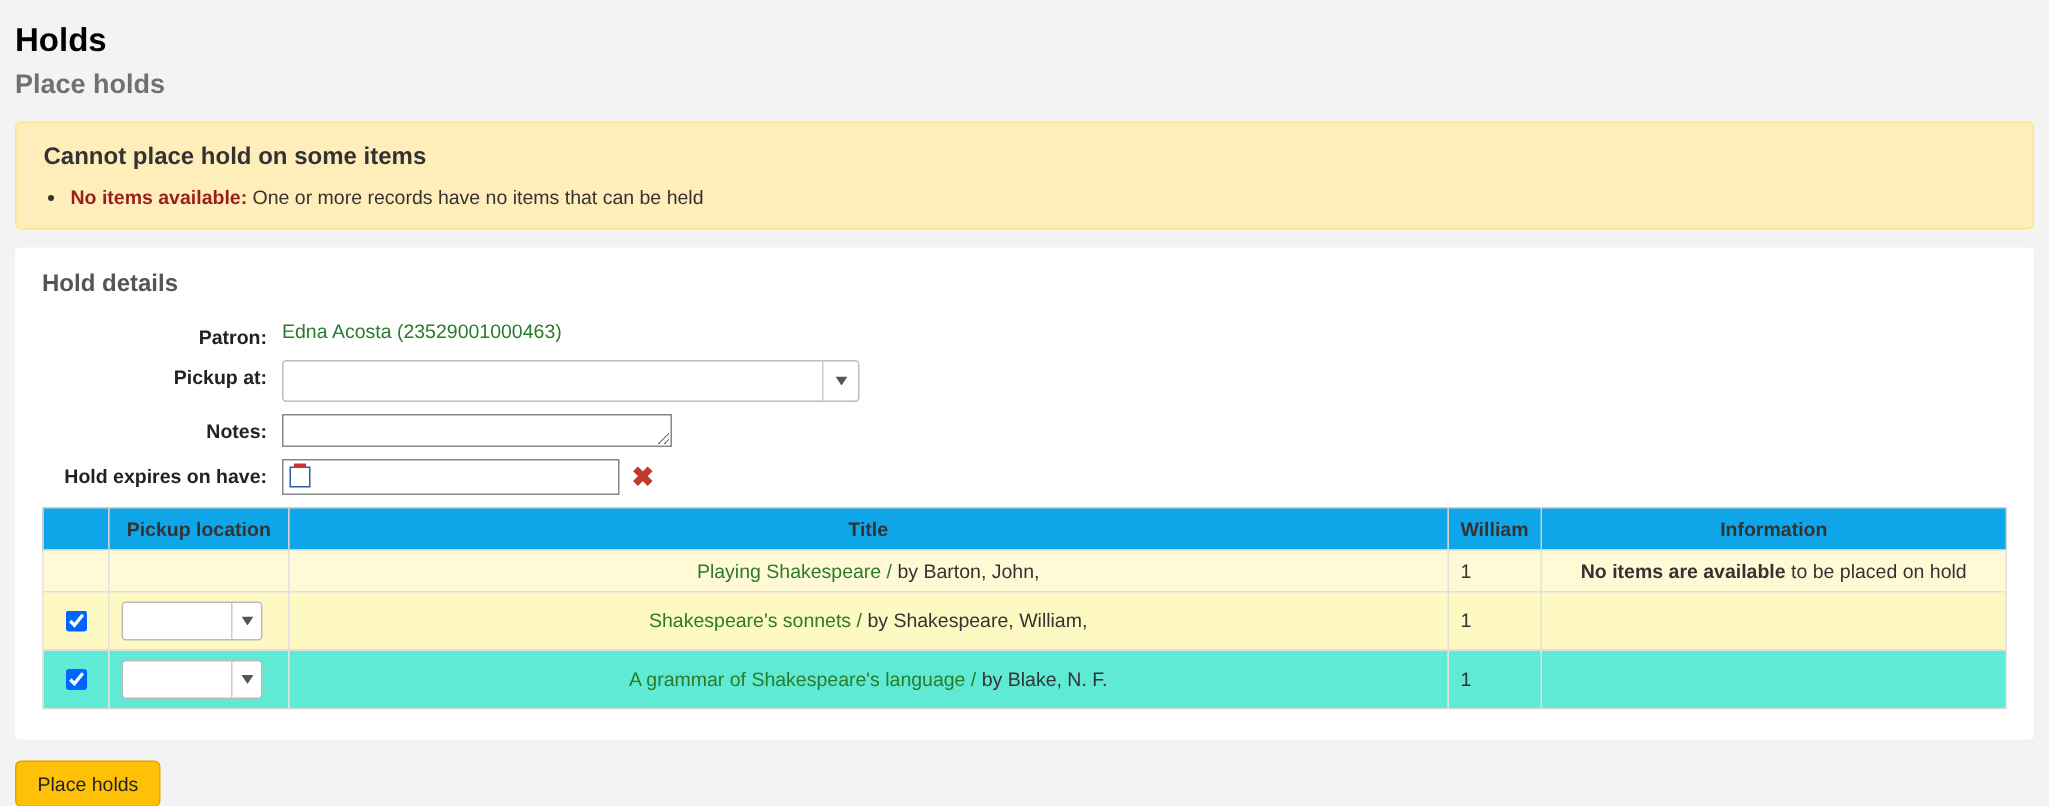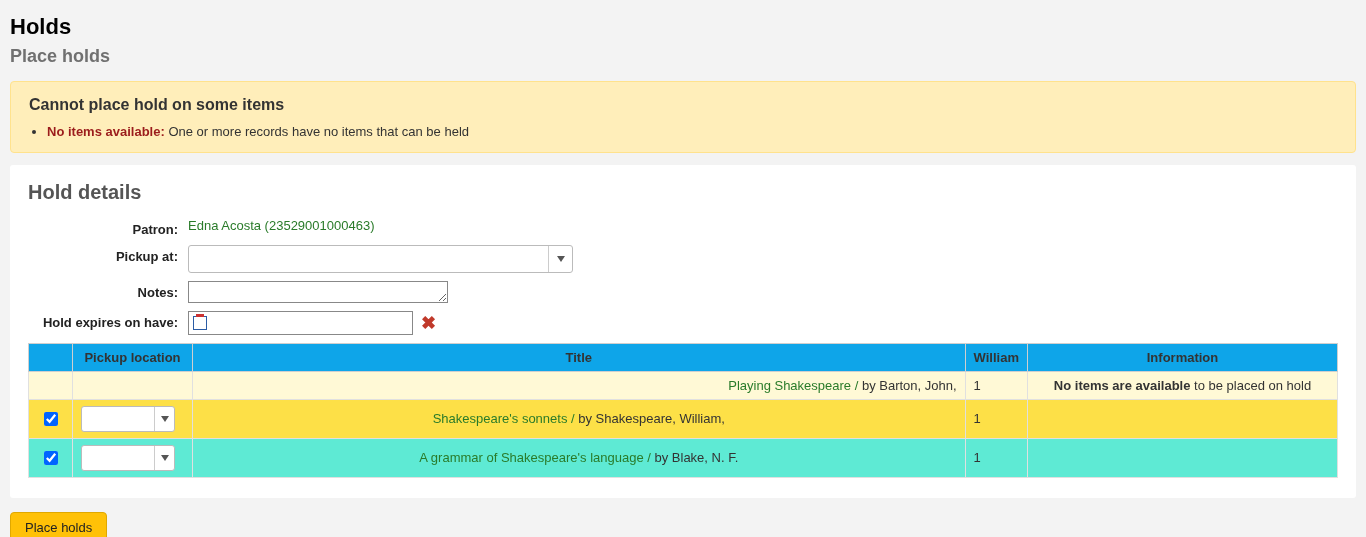--- a/index.html
+++ b/index.html
@@ -49,21 +49,21 @@
     color: #9b1c1c;
     font-weight: bold;
   }
   .panel {
     background: #fff;
     border-radius: 3px;
     padding: 16px 18px 20px 18px;
     margin-bottom: 14px;
   }
   .panel h2 {
-    font-size: 20px;
+    font-size: 16px;
     font-weight: bold;
     color: #555;
     margin: 0 0 14px 0;
   }
   .form-row {
     display: flex;
     align-items: flex-start;
     margin-bottom: 8px;
   }
   .form-row label {
@@ -163,21 +163,21 @@
   table.holds td {
     padding: 6px 8px;
     border: 1px solid #e0e0e0;
     vertical-align: middle;
   }
   table.holds td.checkbox-cell { text-align: center; width: 44px; }
   table.holds td.pickup-cell { width: 120px; }
   table.holds td.priority-cell { width: 60px; text-align: left; }
   table.holds td.info-cell { text-align: center; }
   tr.unavailable td { background: #fff9d6; }
-  tr.avail td { background: #fde047; }
+  tr.avail td { background: #fef9c3; }
   tr.avail2 td { background: #5eead4; }
   .title-link {
     color: #2a7b2a;
     text-decoration: none;
   }
   .small-select {
     width: 94px;
     height: 26px;
     border: 1px solid #bbb;
     border-radius: 3px;
@@ -277,21 +277,21 @@
         <th style="width:120px">Pickup location</th>
         <th>Title</th>
         <th style="width:60px">William</th>
         <th style="width:310px">Information</th>
       </tr>
     </thead>
     <tbody id="holds-tbody">
         <tr class="unavailable">
           <td class="checkbox-cell"></td>
           <td class="pickup-cell"></td>
-          <td style="text-align: right;"><a href="#" class="title-link">Playing Shakespeare / </a><span>by Barton, John,</span></td>
+          <td style="text-align: center;"><a href="#" class="title-link">Playing Shakespeare / </a><span>by Barton, John,</span></td>
           <td class="priority-cell">1</td>
           <td class="info-cell"><strong>No items are available</strong><span> to be placed on hold</span></td>
         </tr>
         <tr class="avail">
           <td class="checkbox-cell"><input type="checkbox" class="row-check" checked="" style=""></td>
           <td class="pickup-cell">
             <div class="small-select">
               <div class="caret">
                 <svg class="caret-svg" viewBox="0 0 8 6">
                   <path d="M0 0 L8 0 L4 6 Z" fill="#555"></path>

